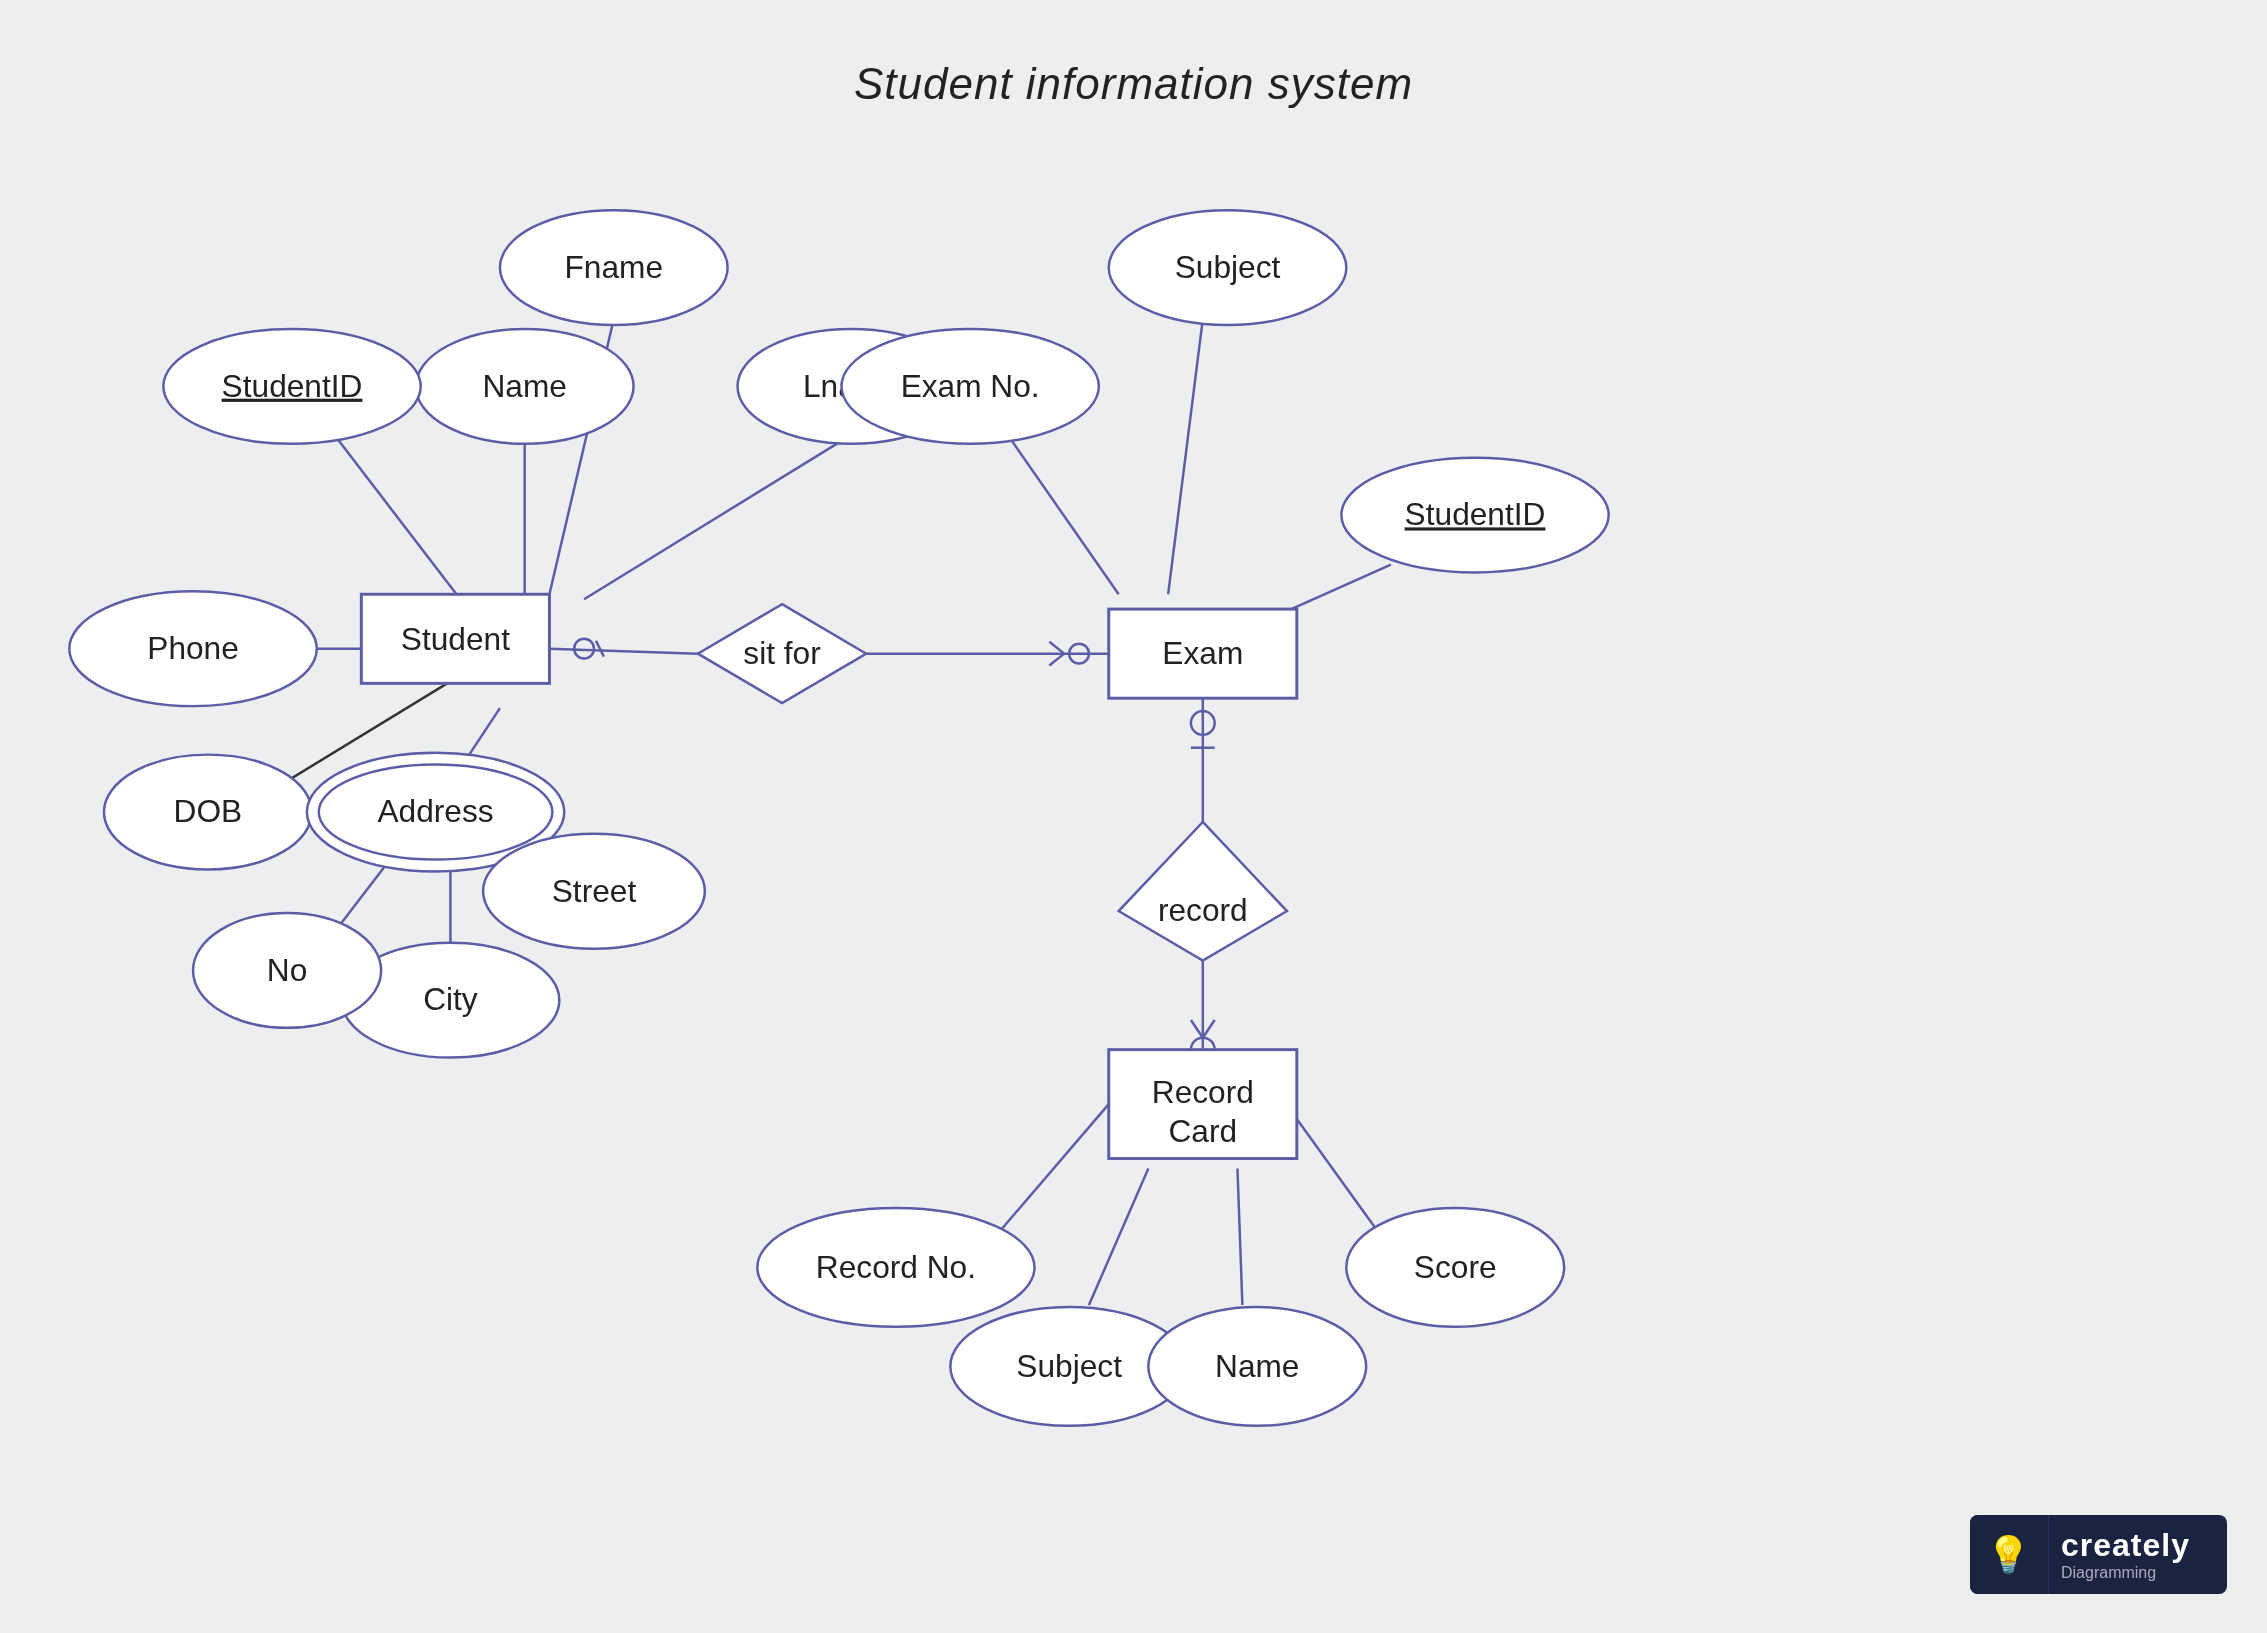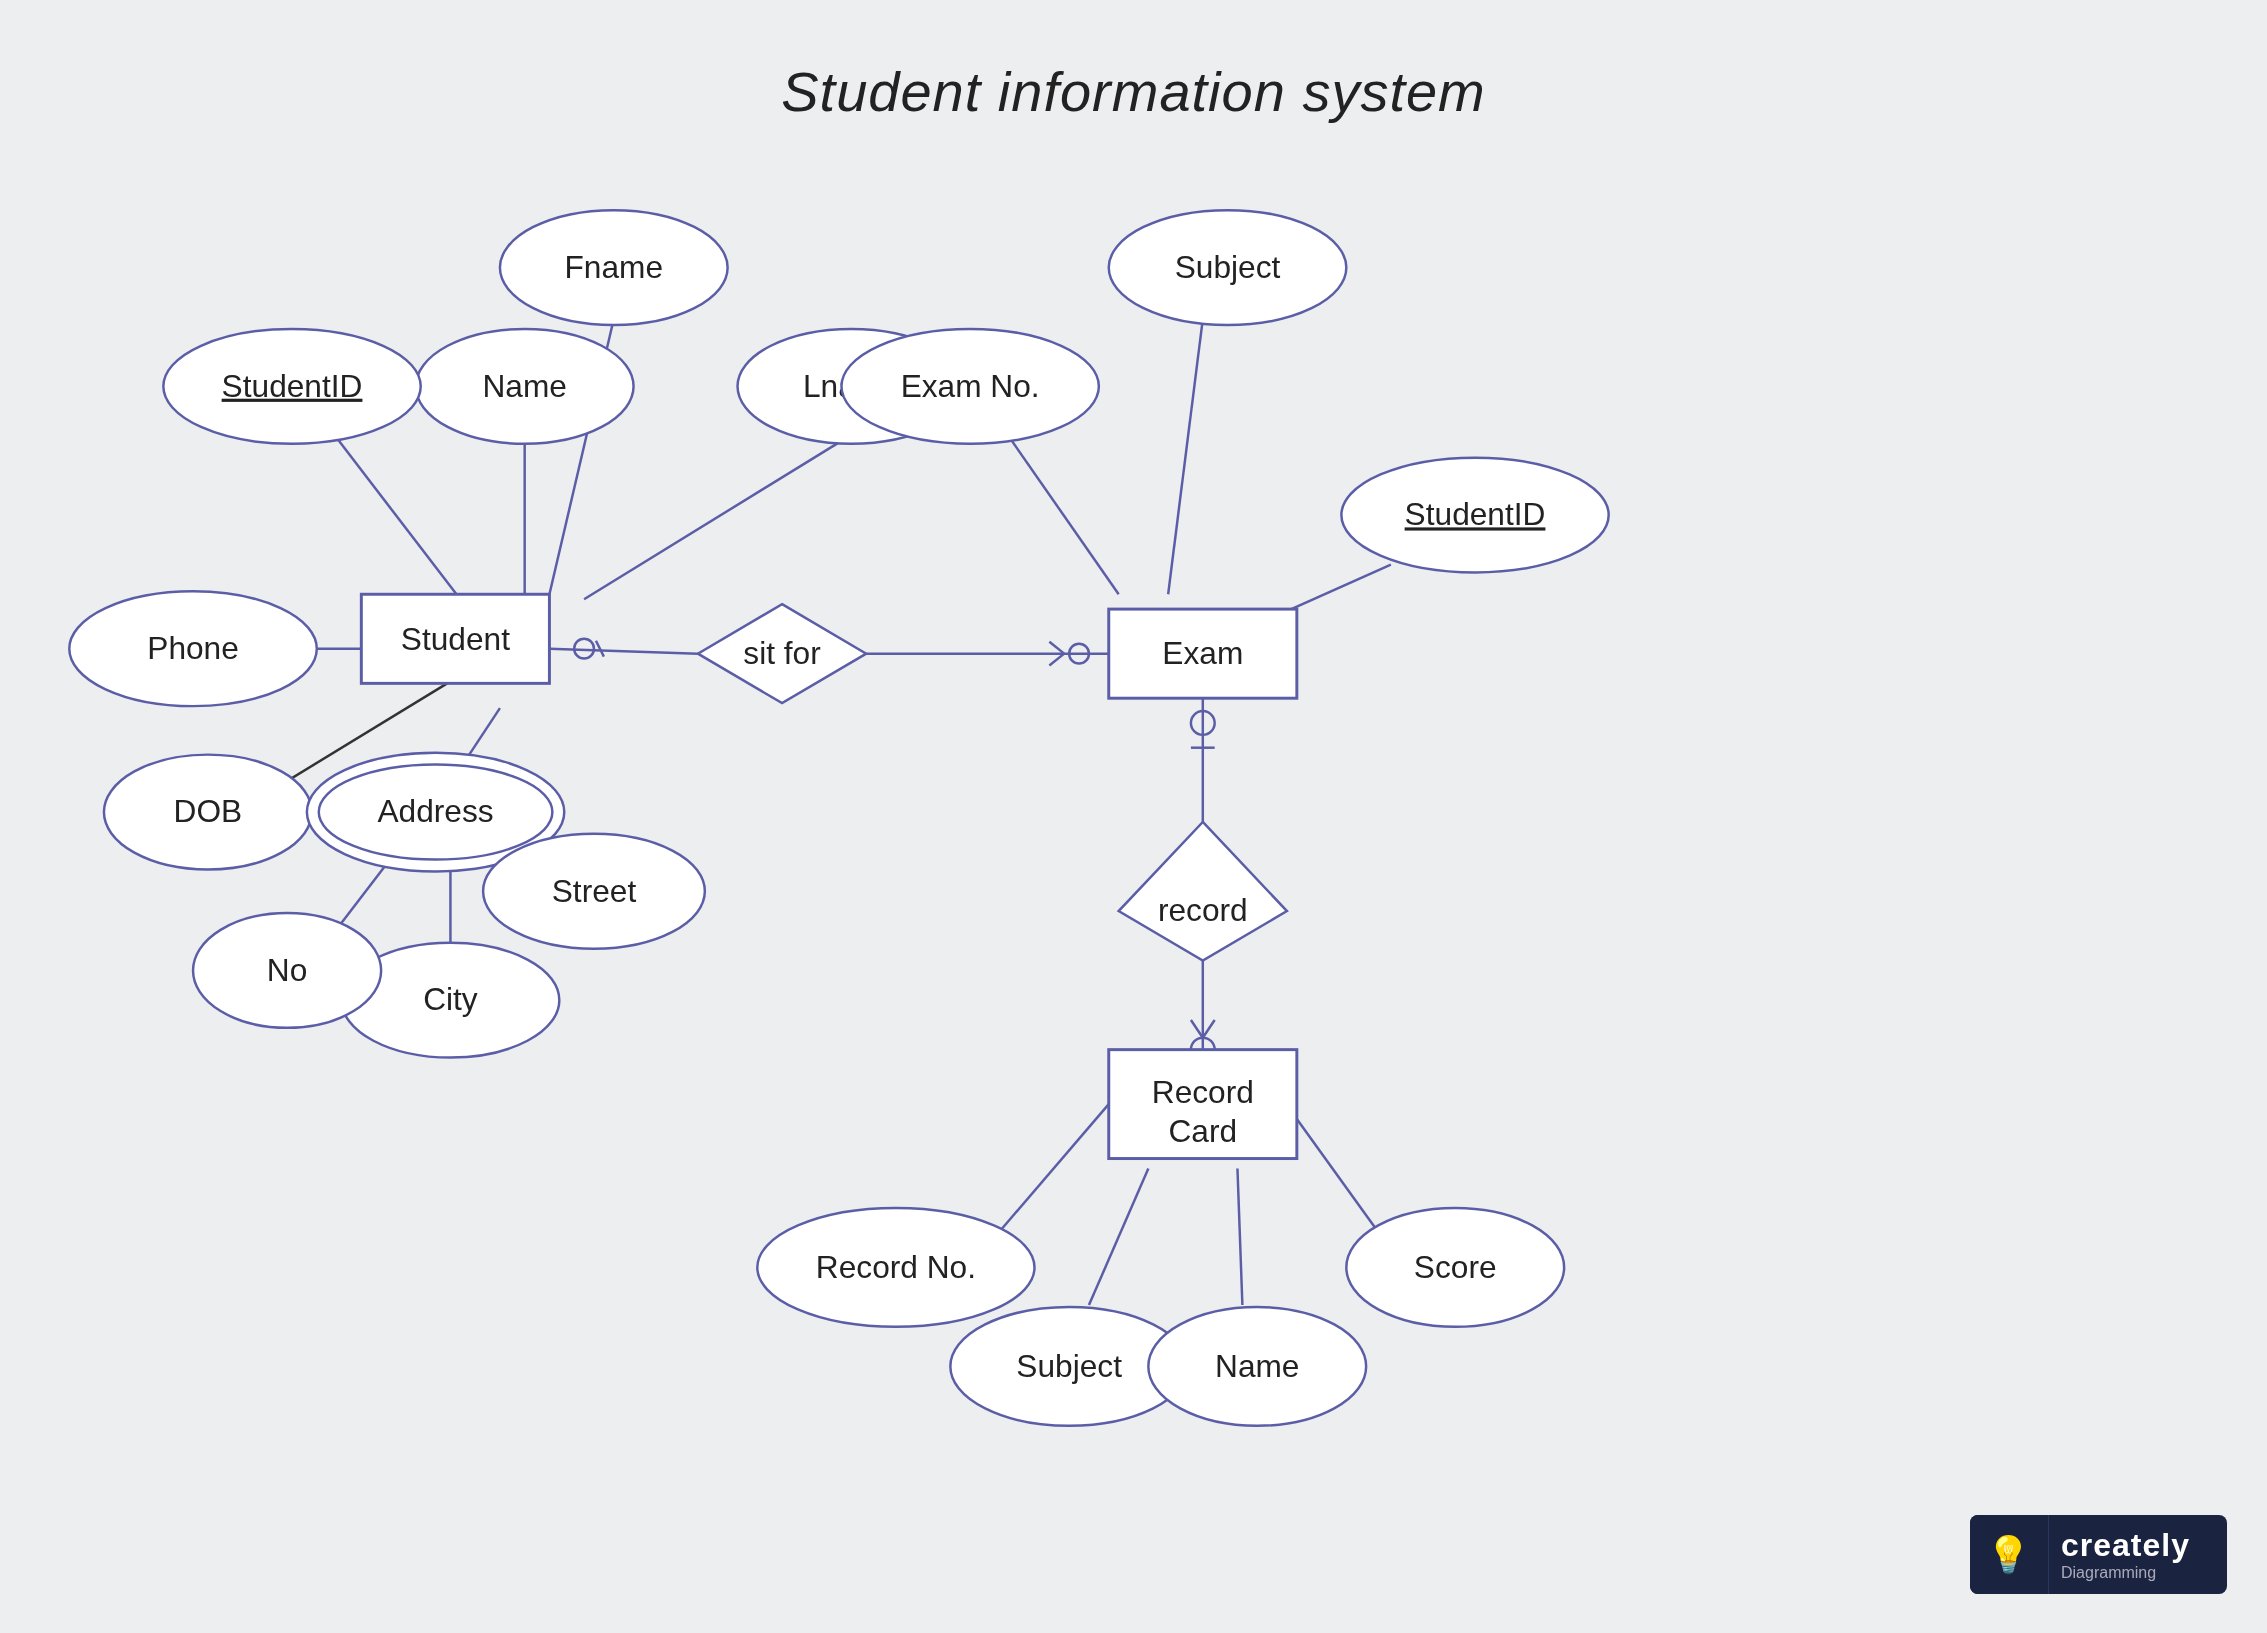--- a/index.html
+++ b/index.html
@@ -6,21 +6,21 @@
     body {
       background: #edeef0;
       width: 2267px;
       height: 1634px;
       font-family: Arial, sans-serif;
       overflow: hidden;
       position: relative;
     }
     .title {
       text-align: center;
-      font-size: 56px;
+      font-size: 44px;
       font-style: italic;
       font-weight: 400;
       color: #222;
       padding-top: 59px;
       letter-spacing: 1px;
     }
     svg.diagram {
       position: absolute;
       top: 0;
       left: 0;

